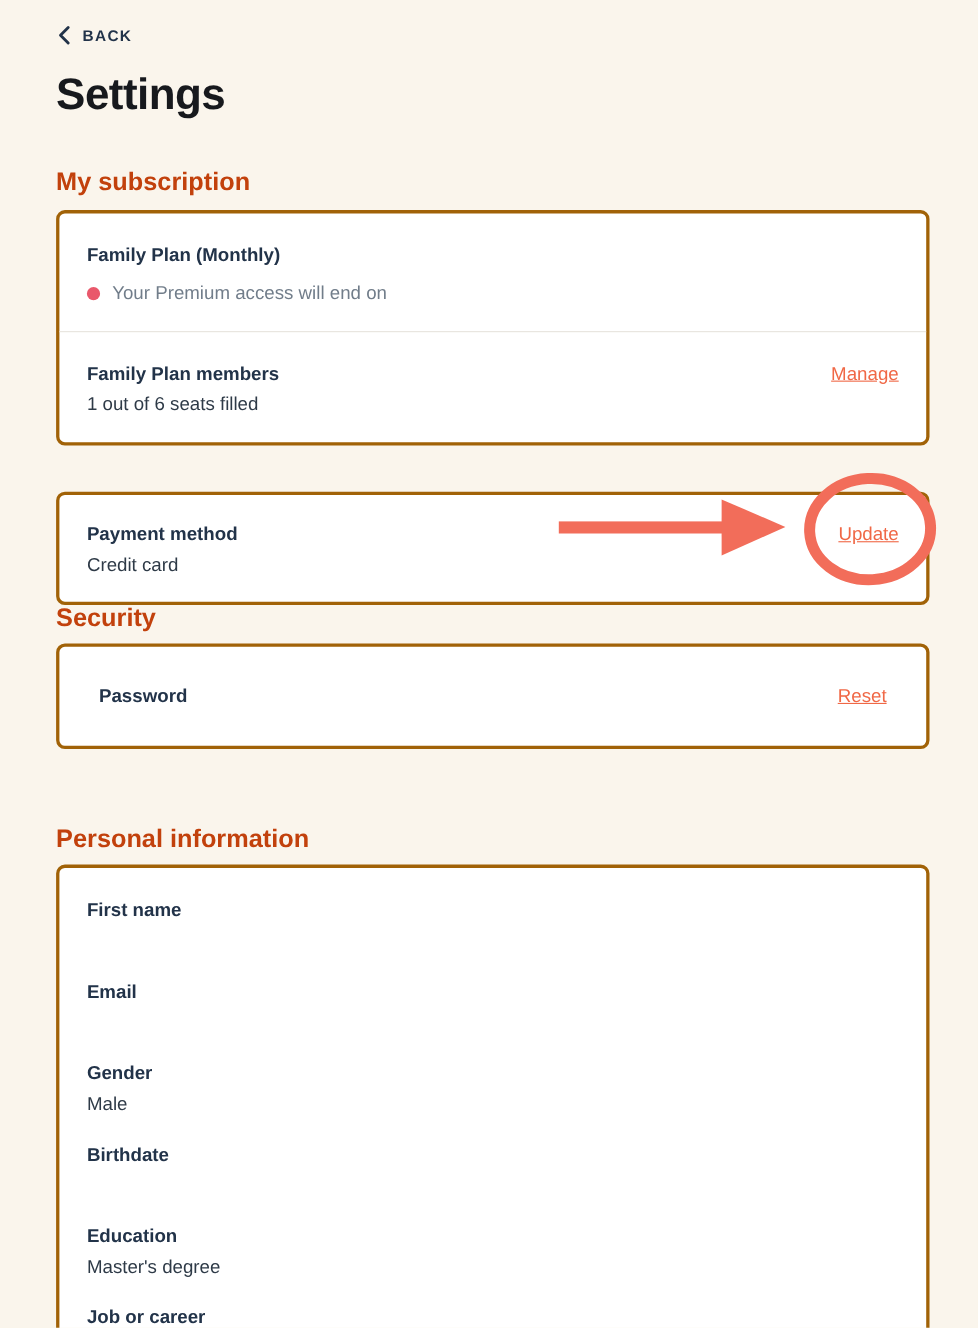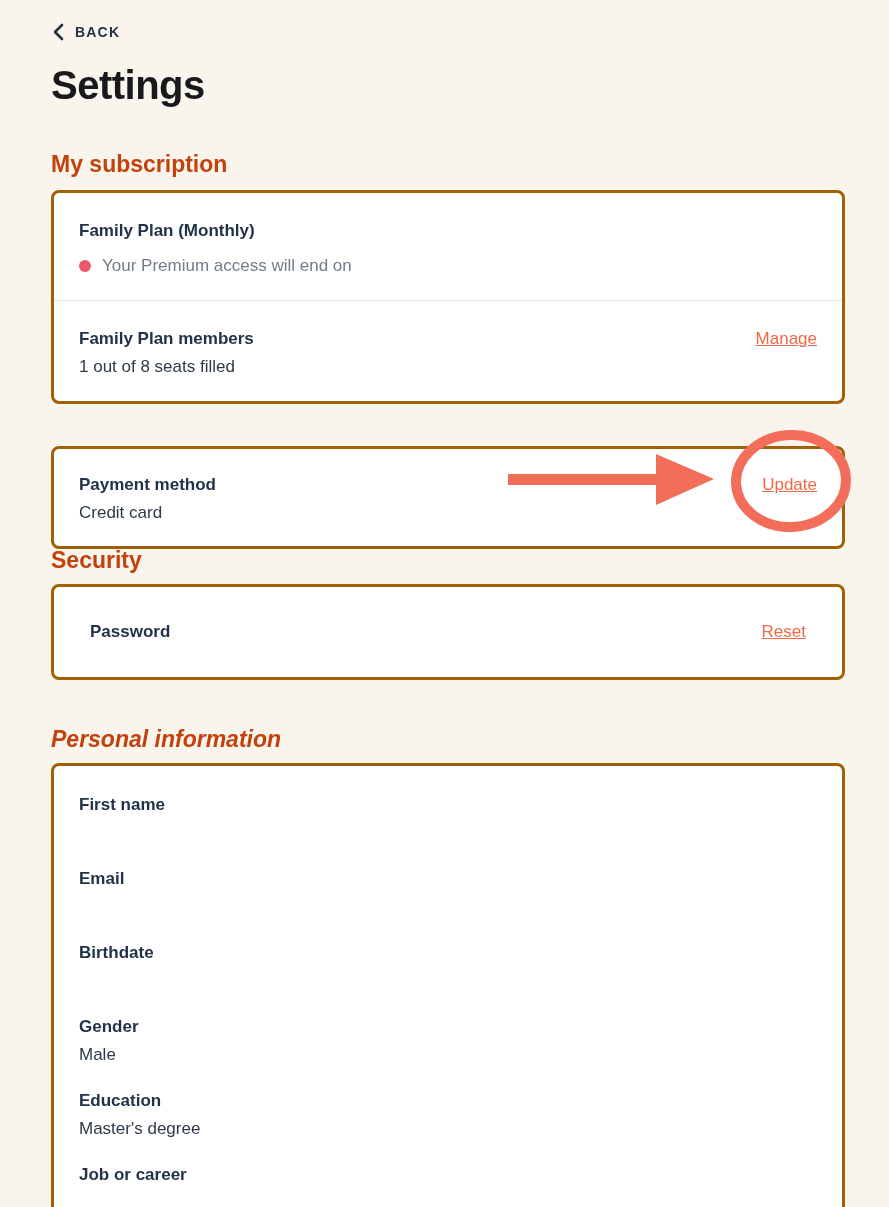--- a/index.html
+++ b/index.html
@@ -44,21 +44,21 @@
   }
   
   .section-heading {
     font-size: 23px;
     line-height: 22px;
     font-weight: 700;
     color: #c2410c;
   }
   .sh-subscription { margin-top: 45px; }
   .sh-security { }
-  .sh-personal { margin-top: 48px; font-style: italic; }
+  .sh-personal { margin-top: 70px; }
   
   .card {
     background: #FFFFFF;
     border: 3px solid #a16207;
     border-radius: 8px;
     width: 794px;
   }
   .card-subscription { margin-top: 15px; }
   .card-payment { margin-top: 42px; }
   .card-password { margin-top: 13px; }
@@ -161,21 +161,21 @@
       <div class="card-row">
         <div class="card-label">Family Plan (Monthly)</div>
         <div class="status-line">
           <span class="status-dot"></span>
           <span class="status-text">Your Premium access will end on</span>
         </div>
       </div>
       <div class="card-row row-divider row-split">
         <div>
           <div class="card-label">Family Plan members</div>
-          <div class="card-value">1 out of 8 seats filled</div>
+          <div class="card-value">1 out of 6 seats filled</div>
         </div>
         <a class="link">Manage</a>
       </div>
     </div>
 
     <div class="card card-payment">
       <div class="card-row row-split">
         <div>
           <div class="card-label">Payment method</div>
           <div class="card-value">Credit card</div>
@@ -198,26 +198,26 @@
     <div class="card card-personal">
       <div class="field-block">
         <div class="card-label">First name</div>
         <div class="field-value"></div>
       </div>
       <div class="field-block">
         <div class="card-label">Email</div>
         <div class="field-value"></div>
       </div>
       <div class="field-block">
+        <div class="card-label">Gender</div>
+        <div class="field-value">Male</div>
+      </div>
+      <div class="field-block">
         <div class="card-label">Birthdate</div>
         <div class="field-value"></div>
-      </div>
-      <div class="field-block">
-        <div class="card-label">Gender</div>
-        <div class="field-value">Male</div>
       </div>
       <div class="field-block">
         <div class="card-label">Education</div>
         <div class="field-value">Master's degree</div>
       </div>
       <div class="field-block">
         <div class="card-label">Job or career</div>
 
       </div>
     </div>

